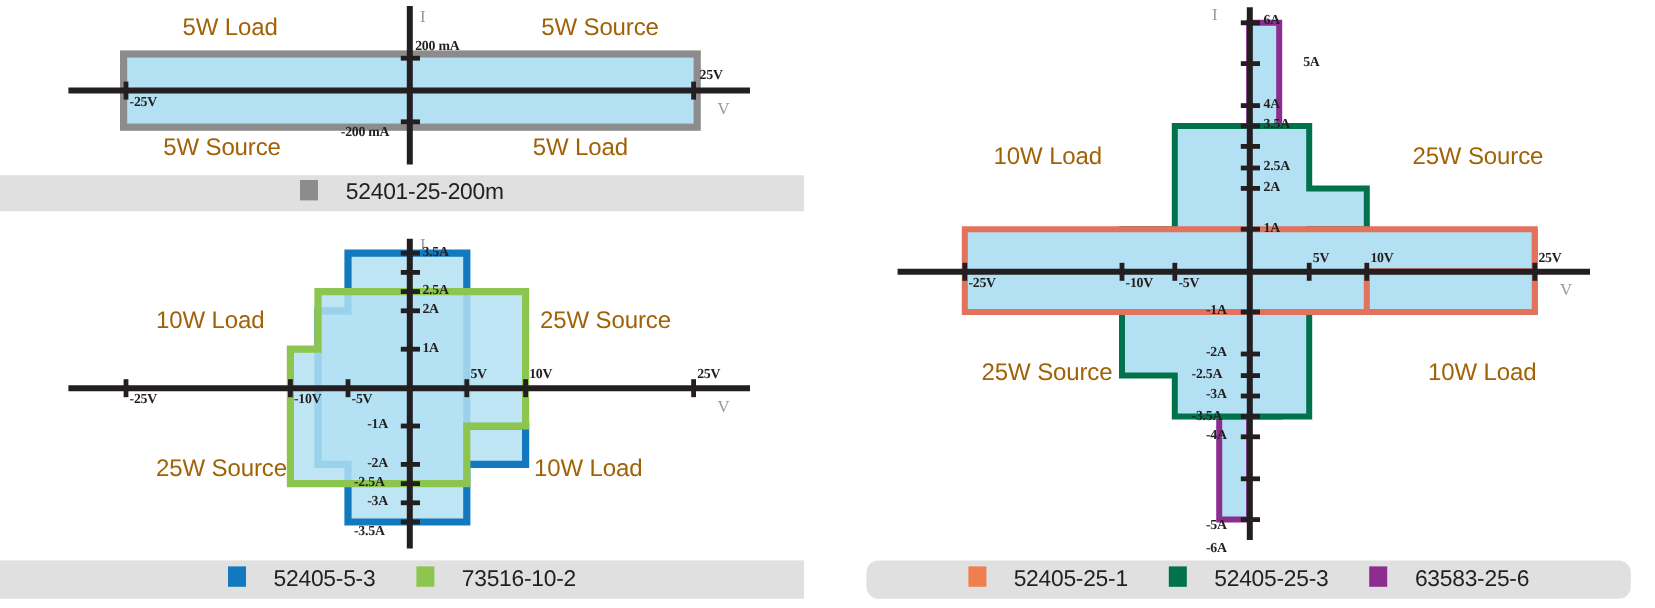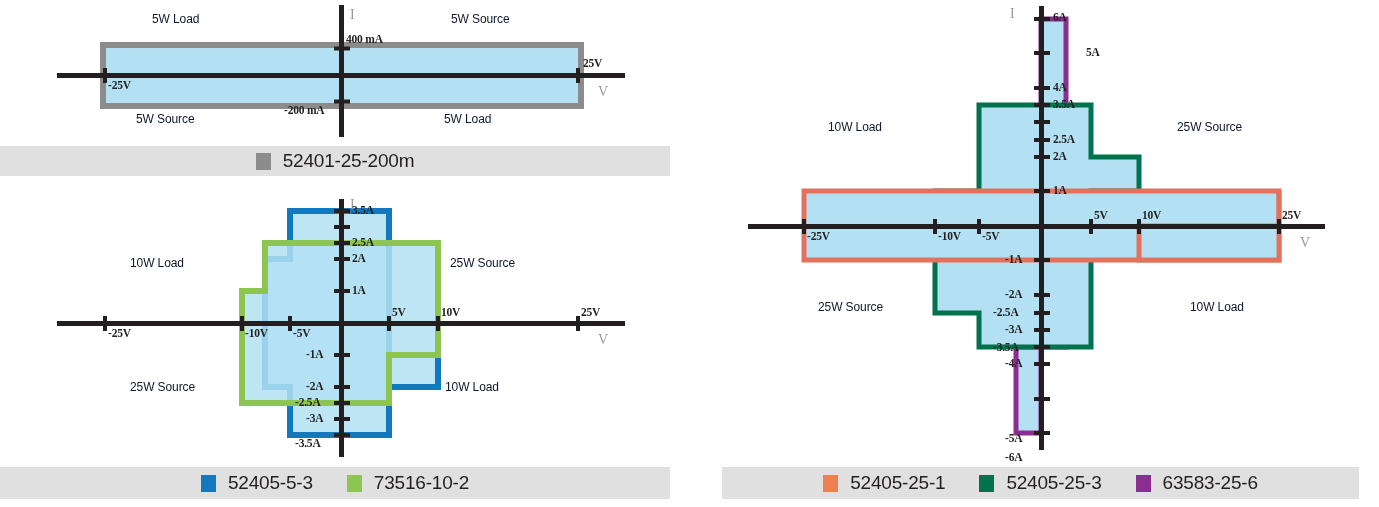--- a/index.html
+++ b/index.html
@@ -1,23 +1,23 @@
 <!DOCTYPE html>
 <html><head>
 <meta charset="utf-8">
 <style>
   html,body{margin:0;padding:0;background:#ffffff;}
   body{width:1379px;height:507px;font-family:"Liberation Sans",sans-serif;overflow:hidden;}
   .page{position:relative;width:1379px;height:507px;}
   .panel{position:absolute;}
   .legend-bar{position:absolute;background:#e0e0e0;display:flex;align-items:center;justify-content:center;gap:34px;}
-  .legend-item{display:flex;align-items:center;gap:12px;}
+  .legend-item{display:flex;align-items:flex-start;gap:23px;}
   .swatch{width:15px;height:17px;display:inline-block;}
   .legend-label{font-size:19px;color:#231f20;letter-spacing:-0.2px;font-family:"Liberation Sans",sans-serif;}
-  .quad-label{position:absolute;color:#0f172a;font-size:12px;white-space:nowrap;letter-spacing:-0.1px;}
+  .quad-label{position:absolute;color:#a16207;font-size:20px;white-space:nowrap;letter-spacing:-0.1px;}
   .tick-label{position:absolute;color:#231f20;font-size:11.5px;white-space:nowrap;font-weight:bold;letter-spacing:-0.2px;font-family:Liberation Serif, serif;}
   .axis-letter{position:absolute;color:#9a9a9a;font-size:14px;font-family:"Liberation Serif",serif;}
   svg{display:block;}
   .chart-svg{position:absolute;left:0;top:0;overflow:visible;}
 </style>
 </head>
 <body>
 
 <div class="page">
 
@@ -36,21 +36,21 @@
     </svg>
 
     <span class="axis-letter" style="left:350px;top:7px;">I</span>
     <span class="axis-letter" style="left:598px;top:84px;">V</span>
 
     <span class="quad-label" style="left:152px;top:12px;">5W Load</span>
     <span class="quad-label" style="left:451px;top:12px;">5W Source</span>
     <span class="quad-label" style="left:136px;top:112px;">5W Source</span>
     <span class="quad-label" style="left:444px;top:112px;">5W Load</span>
 
-    <span class="tick-label" style="left:346px;top:33px;">400 mA</span>
+    <span class="tick-label" style="left:346px;top:33px;">200 mA</span>
     <span class="tick-label" style="left:284px;top:104px;">-200 mA</span>
     <span class="tick-label" style="left:108px;top:79px;">-25V</span>
     <span class="tick-label" style="left:583px;top:57px;">25V</span>
   </div>
 
   <div class="legend-bar" style="left:0;top:146px;width:670px;height:30px;">
     <div class="legend-item">
       <span class="swatch" style="background:#8c8c8c;"></span>
       <span class="legend-label">52401-25-200m</span>
     </div>
@@ -186,21 +186,21 @@
     <span class="tick-label" style="left:305px;top:451px;">-6A</span>
 
     <span class="tick-label" style="left:107px;top:230px;">-25V</span>
     <span class="tick-label" style="left:238px;top:230px;">-10V</span>
     <span class="tick-label" style="left:282px;top:230px;">-5V</span>
     <span class="tick-label" style="left:394px;top:209px;">5V</span>
     <span class="tick-label" style="left:442px;top:209px;">10V</span>
     <span class="tick-label" style="left:582px;top:209px;">25V</span>
   </div>
 
-  <div class="legend-bar" style="left:722px;top:467px;width:637px;height:32px;">
+  <div class="legend-bar" style="left:722px;top:467px;width:637px;height:32px;border-radius:10px;">
     <div class="legend-item">
       <span class="swatch" style="background:#f07f4f;"></span>
       <span class="legend-label">52405-25-1</span>
     </div>
     <div class="legend-item">
       <span class="swatch" style="background:#00734c;"></span>
       <span class="legend-label">52405-25-3</span>
     </div>
     <div class="legend-item">
       <span class="swatch" style="background:#8d2d8f;"></span>

